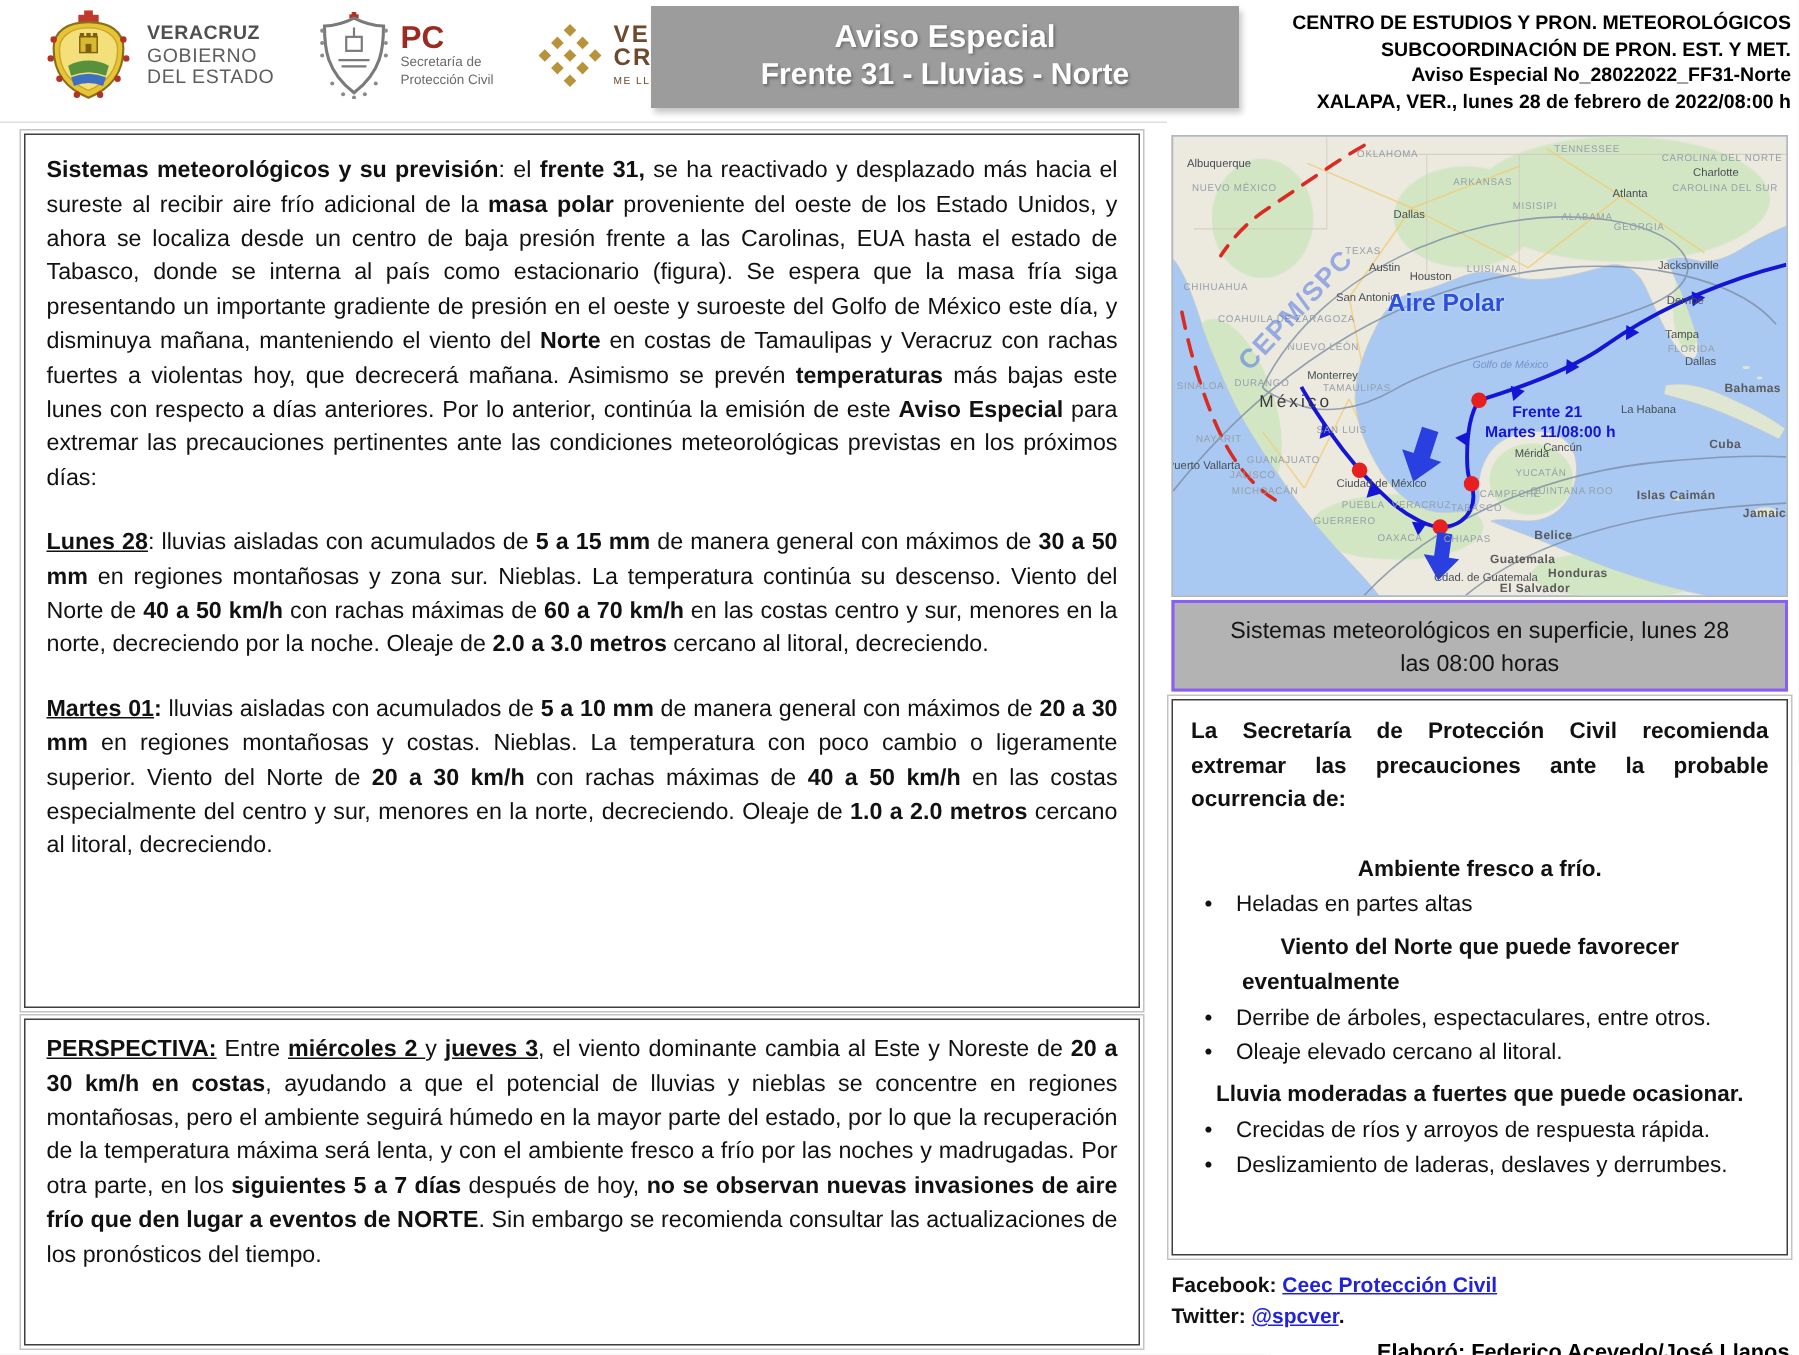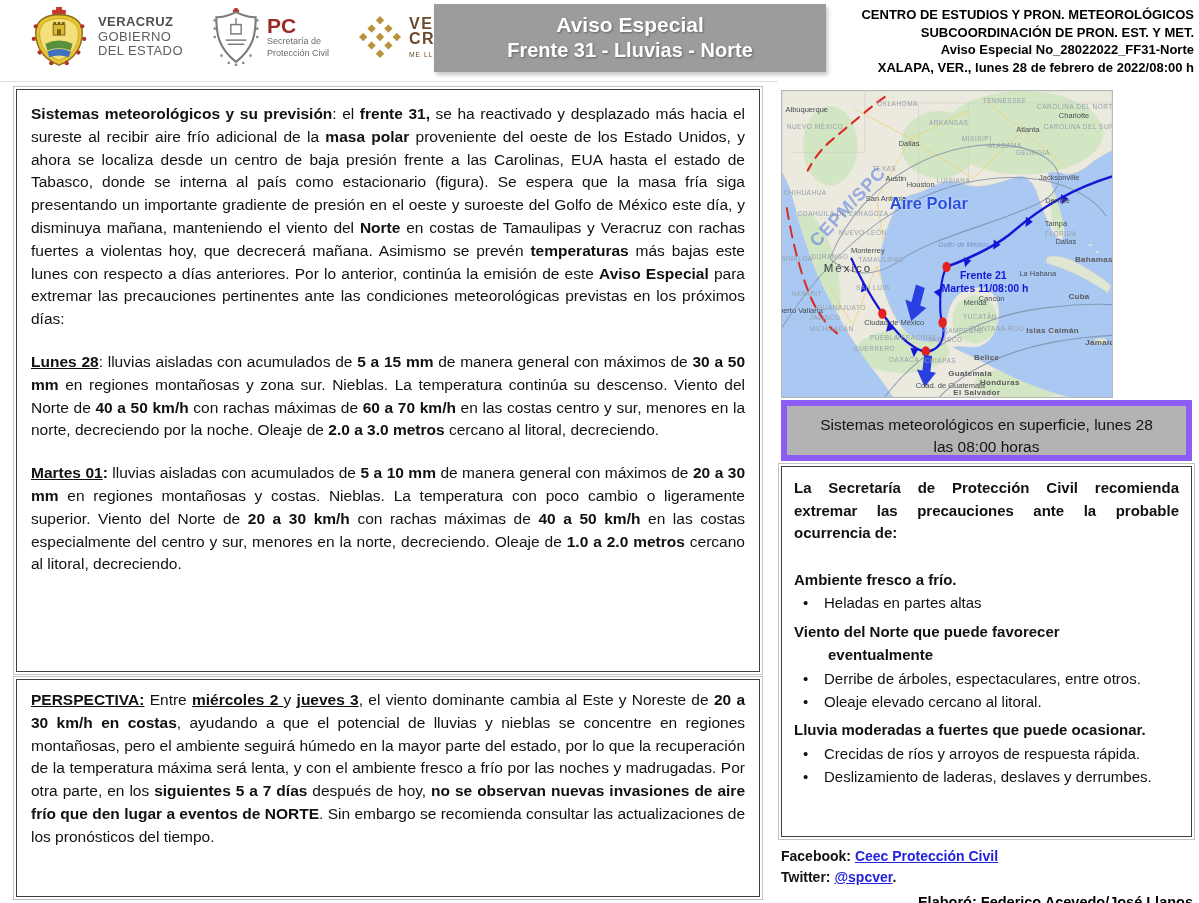--- a/index.html
+++ b/index.html
@@ -26,42 +26,42 @@
   
   .framed{border:1px solid #3f3f3f;outline:1px solid #c3c3c3;outline-offset:2px;background:#fff;box-sizing:border-box;}
   .forecast-box{position:absolute;left:16px;top:89px;width:744px;height:583px;
                 padding:13px 14px;font-size:15.5px;line-height:22.8px;text-align:justify;overflow:hidden;}
   .forecast-box p{margin:0 0 20px 0;}
   .persp-box{position:absolute;left:16px;top:679px;width:744px;height:218px;
              padding:9px 14px;font-size:15.5px;line-height:22.8px;text-align:justify;overflow:hidden;}
   .rich .b{font-weight:bold;}
   .rich .u{text-decoration:underline;}
   
-  .map{position:absolute;left:781px;top:90px;width:332px;height:308px;overflow:hidden;
+  .map{position:absolute;left:781px;top:90px;width:411px;height:308px;overflow:hidden;
        border:1px solid #b7b7b7;box-sizing:border-box;background:#a9c8f2;}
   .map svg{position:absolute;inset:0;width:100%;height:100%;}
   .map-labels{position:absolute;inset:0;}
   .ml{position:absolute;transform:translate(-50%,-50%);white-space:nowrap;pointer-events:none;}
   .ml-state{font-size:6.5px;color:#95a0a9;letter-spacing:.5px;}
   .ml-city{font-size:7.5px;color:#464d53;}
   .ml-country{font-size:8px;color:#5a5a5a;font-weight:bold;letter-spacing:.3px;}
   .ml-mex{font-size:11.5px;color:#3a3a3a;letter-spacing:2px;}
   .ml-water{font-size:7px;color:#7693c9;font-style:italic;}
   .ml-front{font-size:10.5px;color:#1515d6;font-weight:bold;}
   .ml-big{font-size:16.5px;color:#2b50e0;font-weight:bold;text-shadow:0 0 2px rgba(255,255,255,.85);}
   .ml-wm{font-size:18px;color:rgba(64,105,225,.5);font-weight:bold;letter-spacing:1px;
          transform:translate(-50%,-50%) rotate(-47deg);}
   .map-caption{position:absolute;left:781px;top:400px;width:411px;height:61px;background:#b3b3b3;
-               border:6px solid #8b5cf6;box-sizing:border-box;text-align:center;
+               border:2px solid #8b5cf6;box-sizing:border-box;text-align:center;
                font-size:15.5px;color:#141414;padding:8px 30px;line-height:1.45;}
   
   .rec-box{position:absolute;left:781px;top:466px;width:411px;height:371px;
            padding:10px 12px;font-size:15px;line-height:1.5;overflow:hidden;}
   .rec-intro{font-weight:bold;text-align:justify;margin:0 0 24px 0;}
-  .rec-box h4{margin:0 0 1px 0;font-size:15px;font-weight:bold;}
+  .rec-box h4{margin:0 0 1px 0;font-size:15px;font-weight:bold;text-align:center;}
   .rec-box h4.mt{margin-top:6px;}
   .rec-h2{font-weight:bold;padding-left:34px;}
   .rec-box ul{list-style:none;margin:1px 0 0 0;padding:0;}
   .rec-box li{position:relative;padding-left:30px;line-height:1.52;}
   .rec-box li::before{content:"\2022";position:absolute;left:9px;}
   
   .footer{position:absolute;left:781px;top:846px;width:412px;font-size:14px;font-weight:bold;line-height:21px;}
   .footer a{color:#2222dd;text-decoration:underline;cursor:pointer;}
   .footer .credit{text-align:right;font-size:14.5px;margin-top:4px;color:#000;}
 </style>

